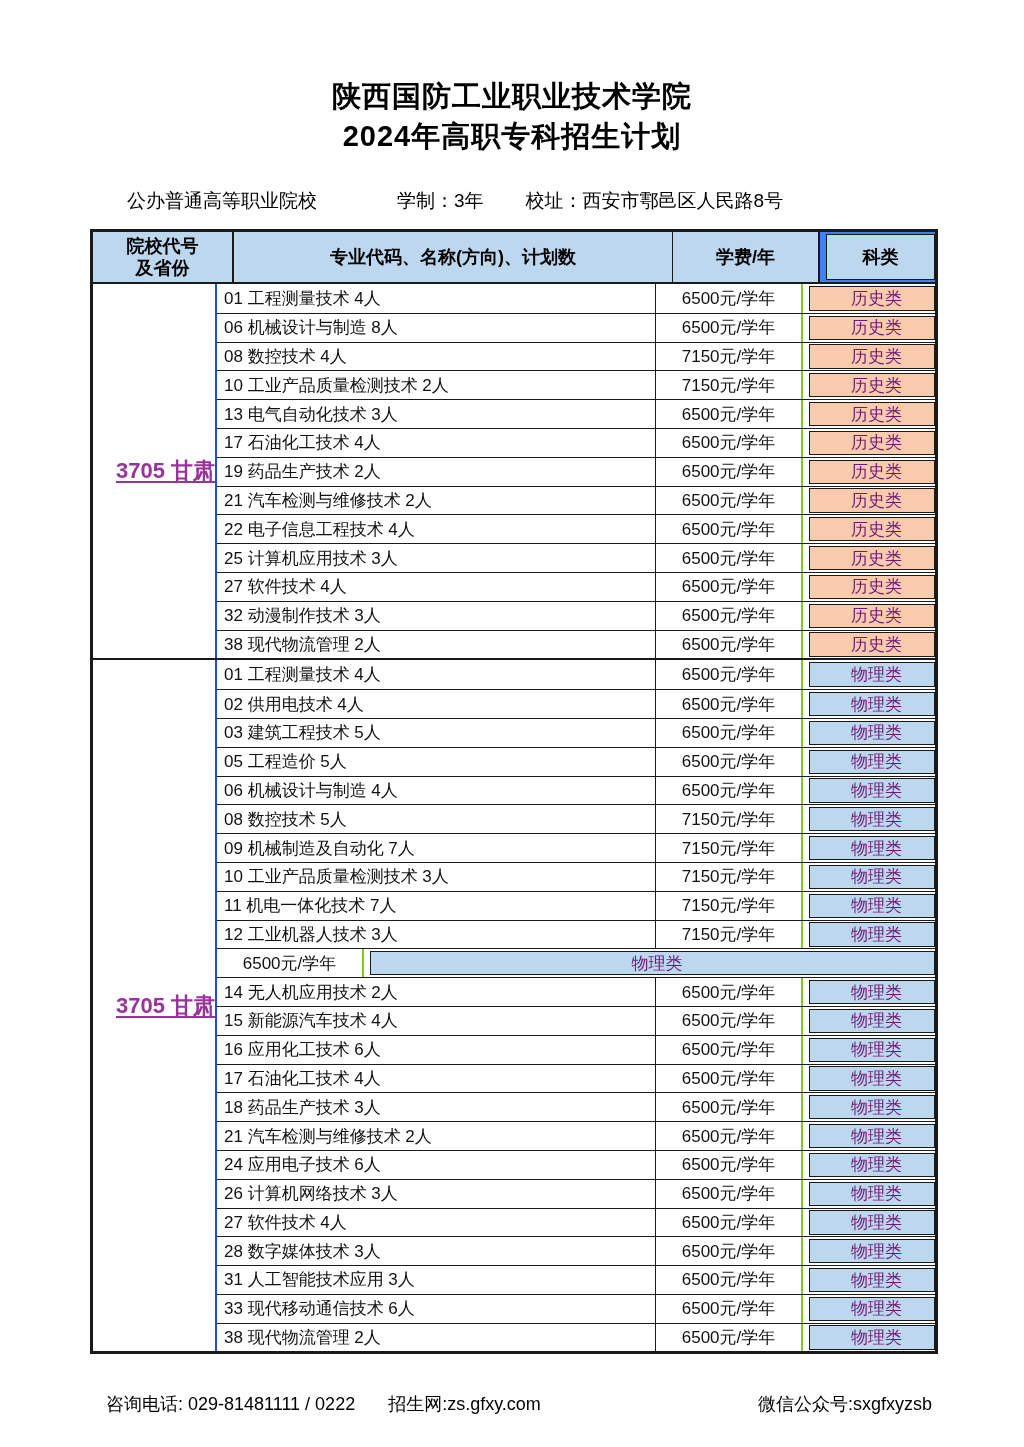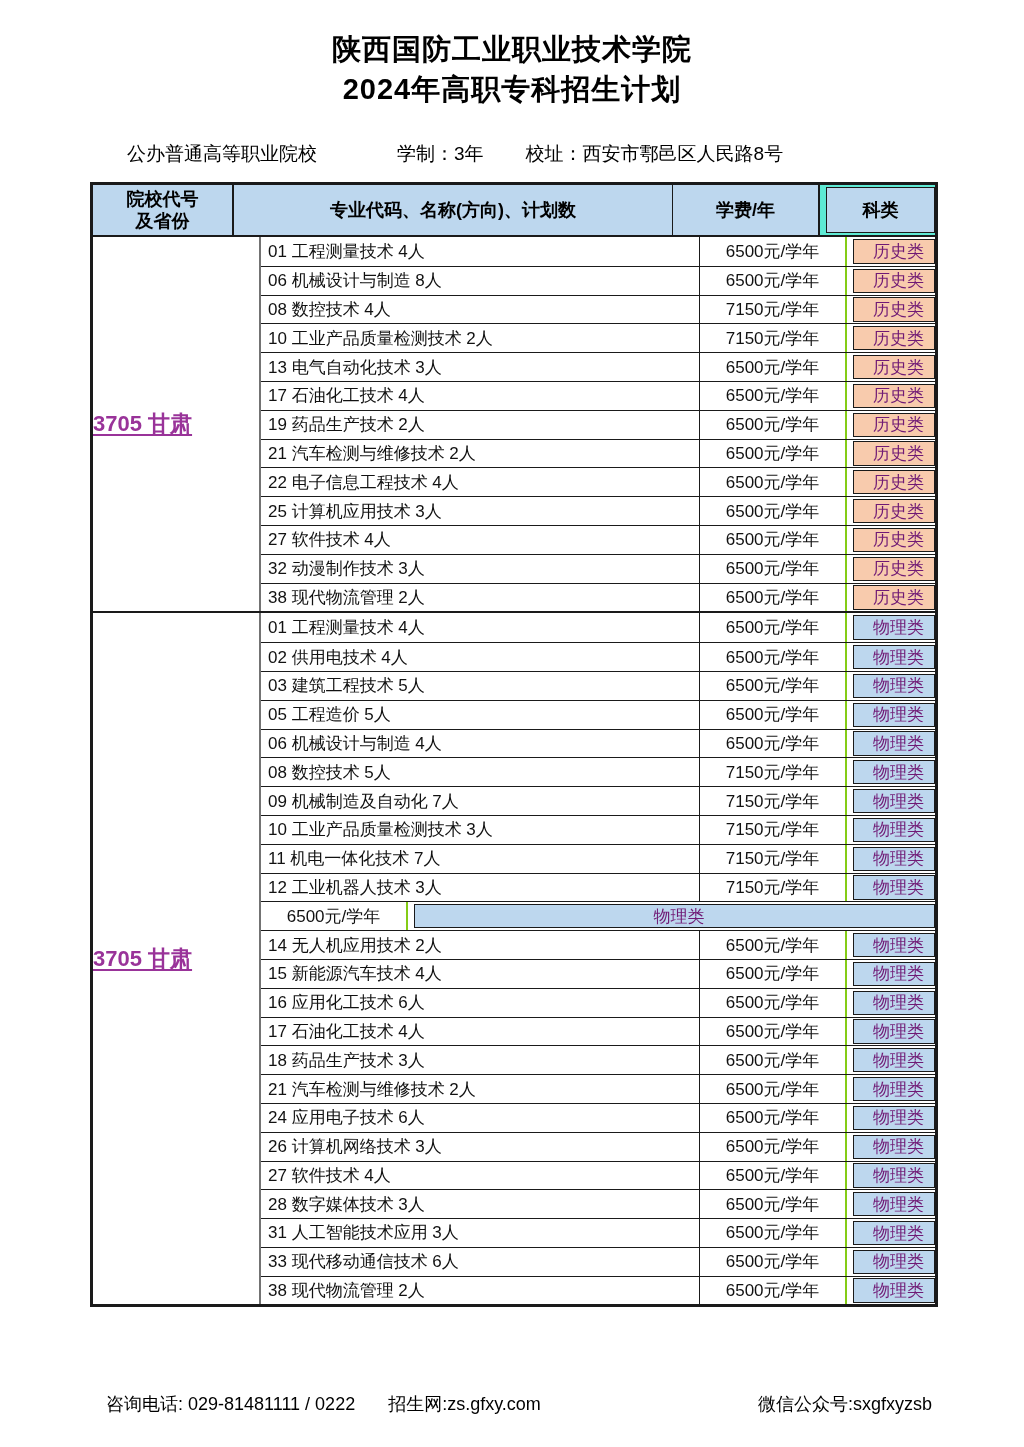--- a/index.html
+++ b/index.html
@@ -4,21 +4,21 @@
 <style>
   html, body { margin: 0; padding: 0; }
   body {
     width: 1024px; height: 1447px;
     background: #ffffff;
     font-family: "Liberation Sans", sans-serif;
     color: #000;
     position: relative;
     overflow: hidden;
   }
-  .title-block { padding-top: 29px; text-align: center; }
+  .title-block { padding-top: 76px; text-align: center; }
   .doc-title {
     font-size: 29px; font-weight: bold; line-height: 40px;
     letter-spacing: 1px;
   }
   .doc-subtitle {
     font-size: 29px; font-weight: bold; line-height: 40px;
     letter-spacing: 1px;
   }
   .info-line {
     margin: 32px 0 0 127px;
@@ -45,34 +45,34 @@
     display: flex; align-items: center; justify-content: center;
     font-weight: bold; font-size: 18px;
     text-align: center;
   }
   .th-code {
     width: 141px; border-right: 2px solid #1a1a1a;
     flex-direction: column; line-height: 22px;
   }
   .th-major { width: 439px; border-right: 1.5px solid #1a1a1a; }
   .th-fee   { width: 147px; border-right: 2px solid #1a1a1a; }
-  .th-badge-wrap { flex: 1; display: flex; background: #5eead4; }
+  .th-badge-wrap { flex: 1; display: flex; background: #3b82f6; }
   .th-badge {
     flex: 1; margin: 2px 0 2px 6px;
     border: 1.5px solid #1a1a1a;
     display: flex; align-items: center; justify-content: center;
     font-weight: bold; font-size: 18px;
   }
 
   .table-section { display: flex; }
   .table-section + .table-section { border-top: 2.5px solid #1a1a1a; }
   .col-code {
     box-sizing: border-box;
-    width: 168px; border-right: 2px solid #737373;
-    display: flex; align-items: center; justify-content: flex-start;
+    width: 124px; border-right: 2px solid #1d4ed8;
+    display: flex; align-items: center; justify-content: flex-end;
   }
   .code-label {
     font-size: 22px; font-weight: bold;
     text-decoration: underline;
     text-decoration-thickness: 2px;
     text-underline-offset: 3px;
     white-space: nowrap;
   }
   .rows { flex: 1; display: flex; flex-direction: column; }
   .row {

